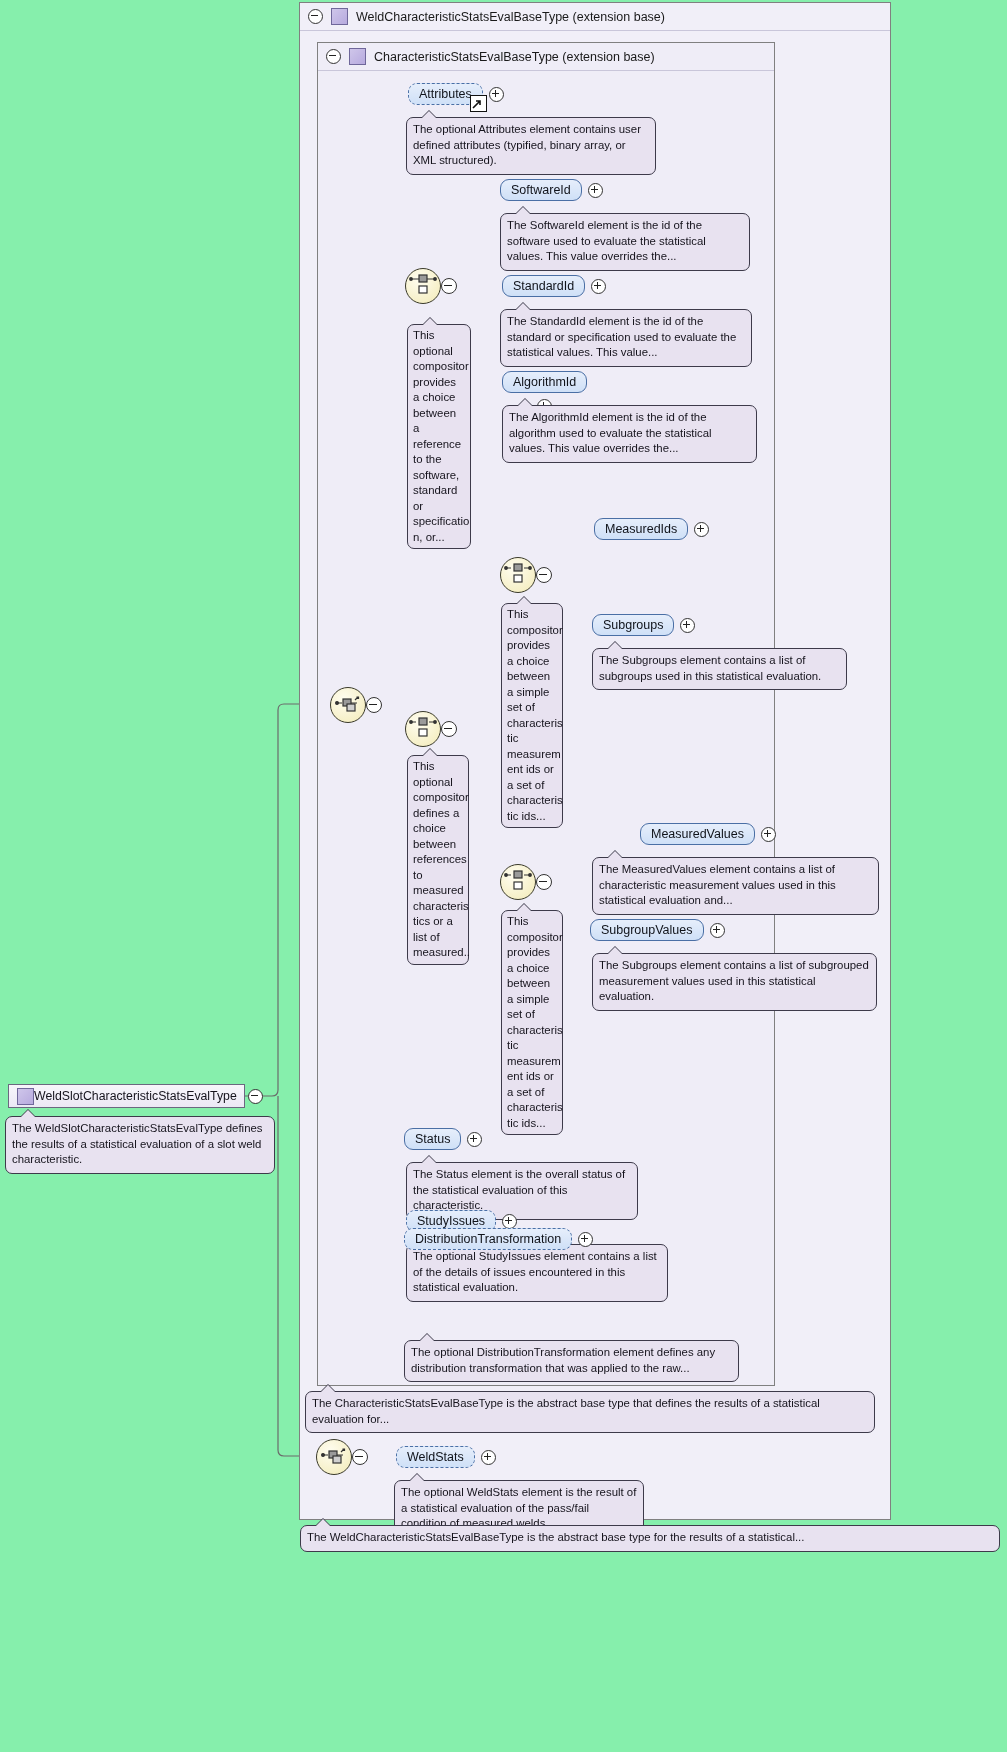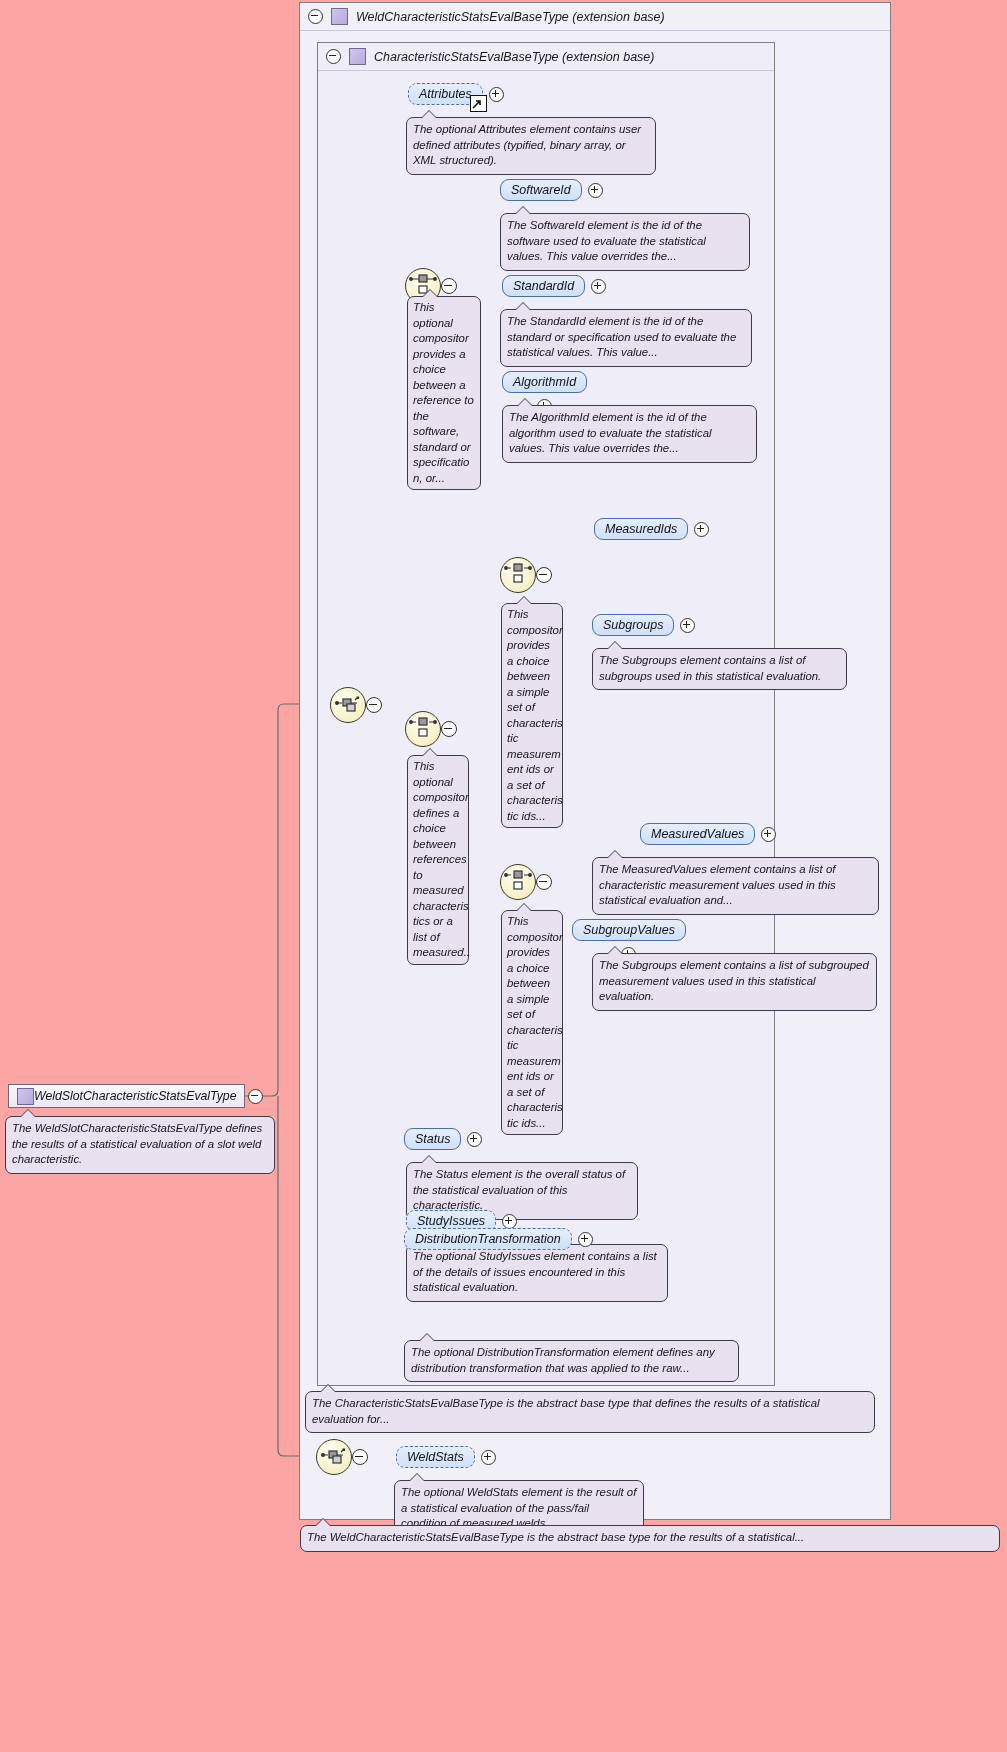--- a/index.html
+++ b/index.html
@@ -1,17 +1,17 @@
 <!DOCTYPE html>
 <html><head>
 <meta charset="utf-8">
 <style>
   html,body{margin:0;padding:0;background:#ffffff;}
   body{font-family:"Liberation Sans","DejaVu Sans",sans-serif;}
-  #stage{position:relative;width:1007px;height:1752px;overflow:hidden;background:#fca5a5;font-style:italic;}
+  #stage{position:relative;width:1007px;height:1752px;overflow:hidden;background:#86efac;}
   svg.wires{position:absolute;left:0;top:0;width:1007px;height:1752px;pointer-events:none;}
 
   
   .frame{position:absolute;background:#efedf7;border:1px solid #808080;box-sizing:border-box;}
   .frame.outer{background:#f1eff8;}
   .frame-hdr{position:absolute;left:0;top:0;right:0;height:28px;display:flex;align-items:center;
              gap:8px;padding-left:8px;box-sizing:border-box;border-bottom:1px solid #c9c6da;}
   .frame-hdr .ttl{font-size:12.5px;color:#1a1a1a;white-space:nowrap;}
 
   .minus-box,.plus-box{width:13px;height:13px;border-radius:50%;border:1px solid #333;
@@ -178,21 +178,21 @@
         <path d="M5,10 L10,10 M23,10 L29,10"></path>
         <rect x="13" y="6" width="8" height="7" fill="#9a9a9a"></rect>
         <rect x="13" y="17" width="8" height="7" fill="#fff"></rect>
         <path d="M10,10 L13,10 M21,10 L23,10"></path>
         <circle cx="5" cy="10" r="1.3" fill="#333"></circle>
           <circle cx="29" cy="10" r="1.3" fill="#333"></circle>
       </g>
     </svg>
   </div>
   <div class="compctl" style="left:441px;top:278px;"></div>
-  <div class="ann narrow" style="left:407px;top:296px;width:74px;">
+  <div class="ann narrow" style="left:407px;top:324px;width:64px;">
     <span class="tail"></span>
     <span>This optional compositor  provides a choice between a reference to the software, standard or specificatio n, or...</span>
   </div>
 
   <div class="node" style="left:500px;top:179px;">
     <span class="nodebox">SoftwareId</span>
     <span class="plus-box"></span>
   </div>
   <div class="ann" style="left:500px;top:213px;width:250px;">
     <span class="tail"></span>
@@ -284,21 +284,21 @@
 
   <div class="node" style="left:592px;top:823px;padding-left:48px;">
     <span class="nodebox">MeasuredValues</span>
     <span class="plus-box"></span>
   </div>
   <div class="ann" style="left:592px;top:857px;width:287px;">
     <span class="tail"></span>
     <span>The MeasuredValues element contains a list of characteristic measurement values used in this statistical evaluation and...</span>
   </div>
 
-  <div class="node" style="left:572px;top:919px;flex-direction:column;">
+  <div class="node" style="left:590px;top:919px;">
     <span class="nodebox">SubgroupValues</span>
     <span class="plus-box"></span>
   </div>
   <div class="ann" style="left:592px;top:953px;width:285px;">
     <span class="tail"></span>
     <span>The Subgroups element contains a list of subgrouped measurement values used in this statistical evaluation.</span>
   </div>
 
   <div class="node" style="left:404px;top:1128px;">
     <span class="nodebox">Status</span>

